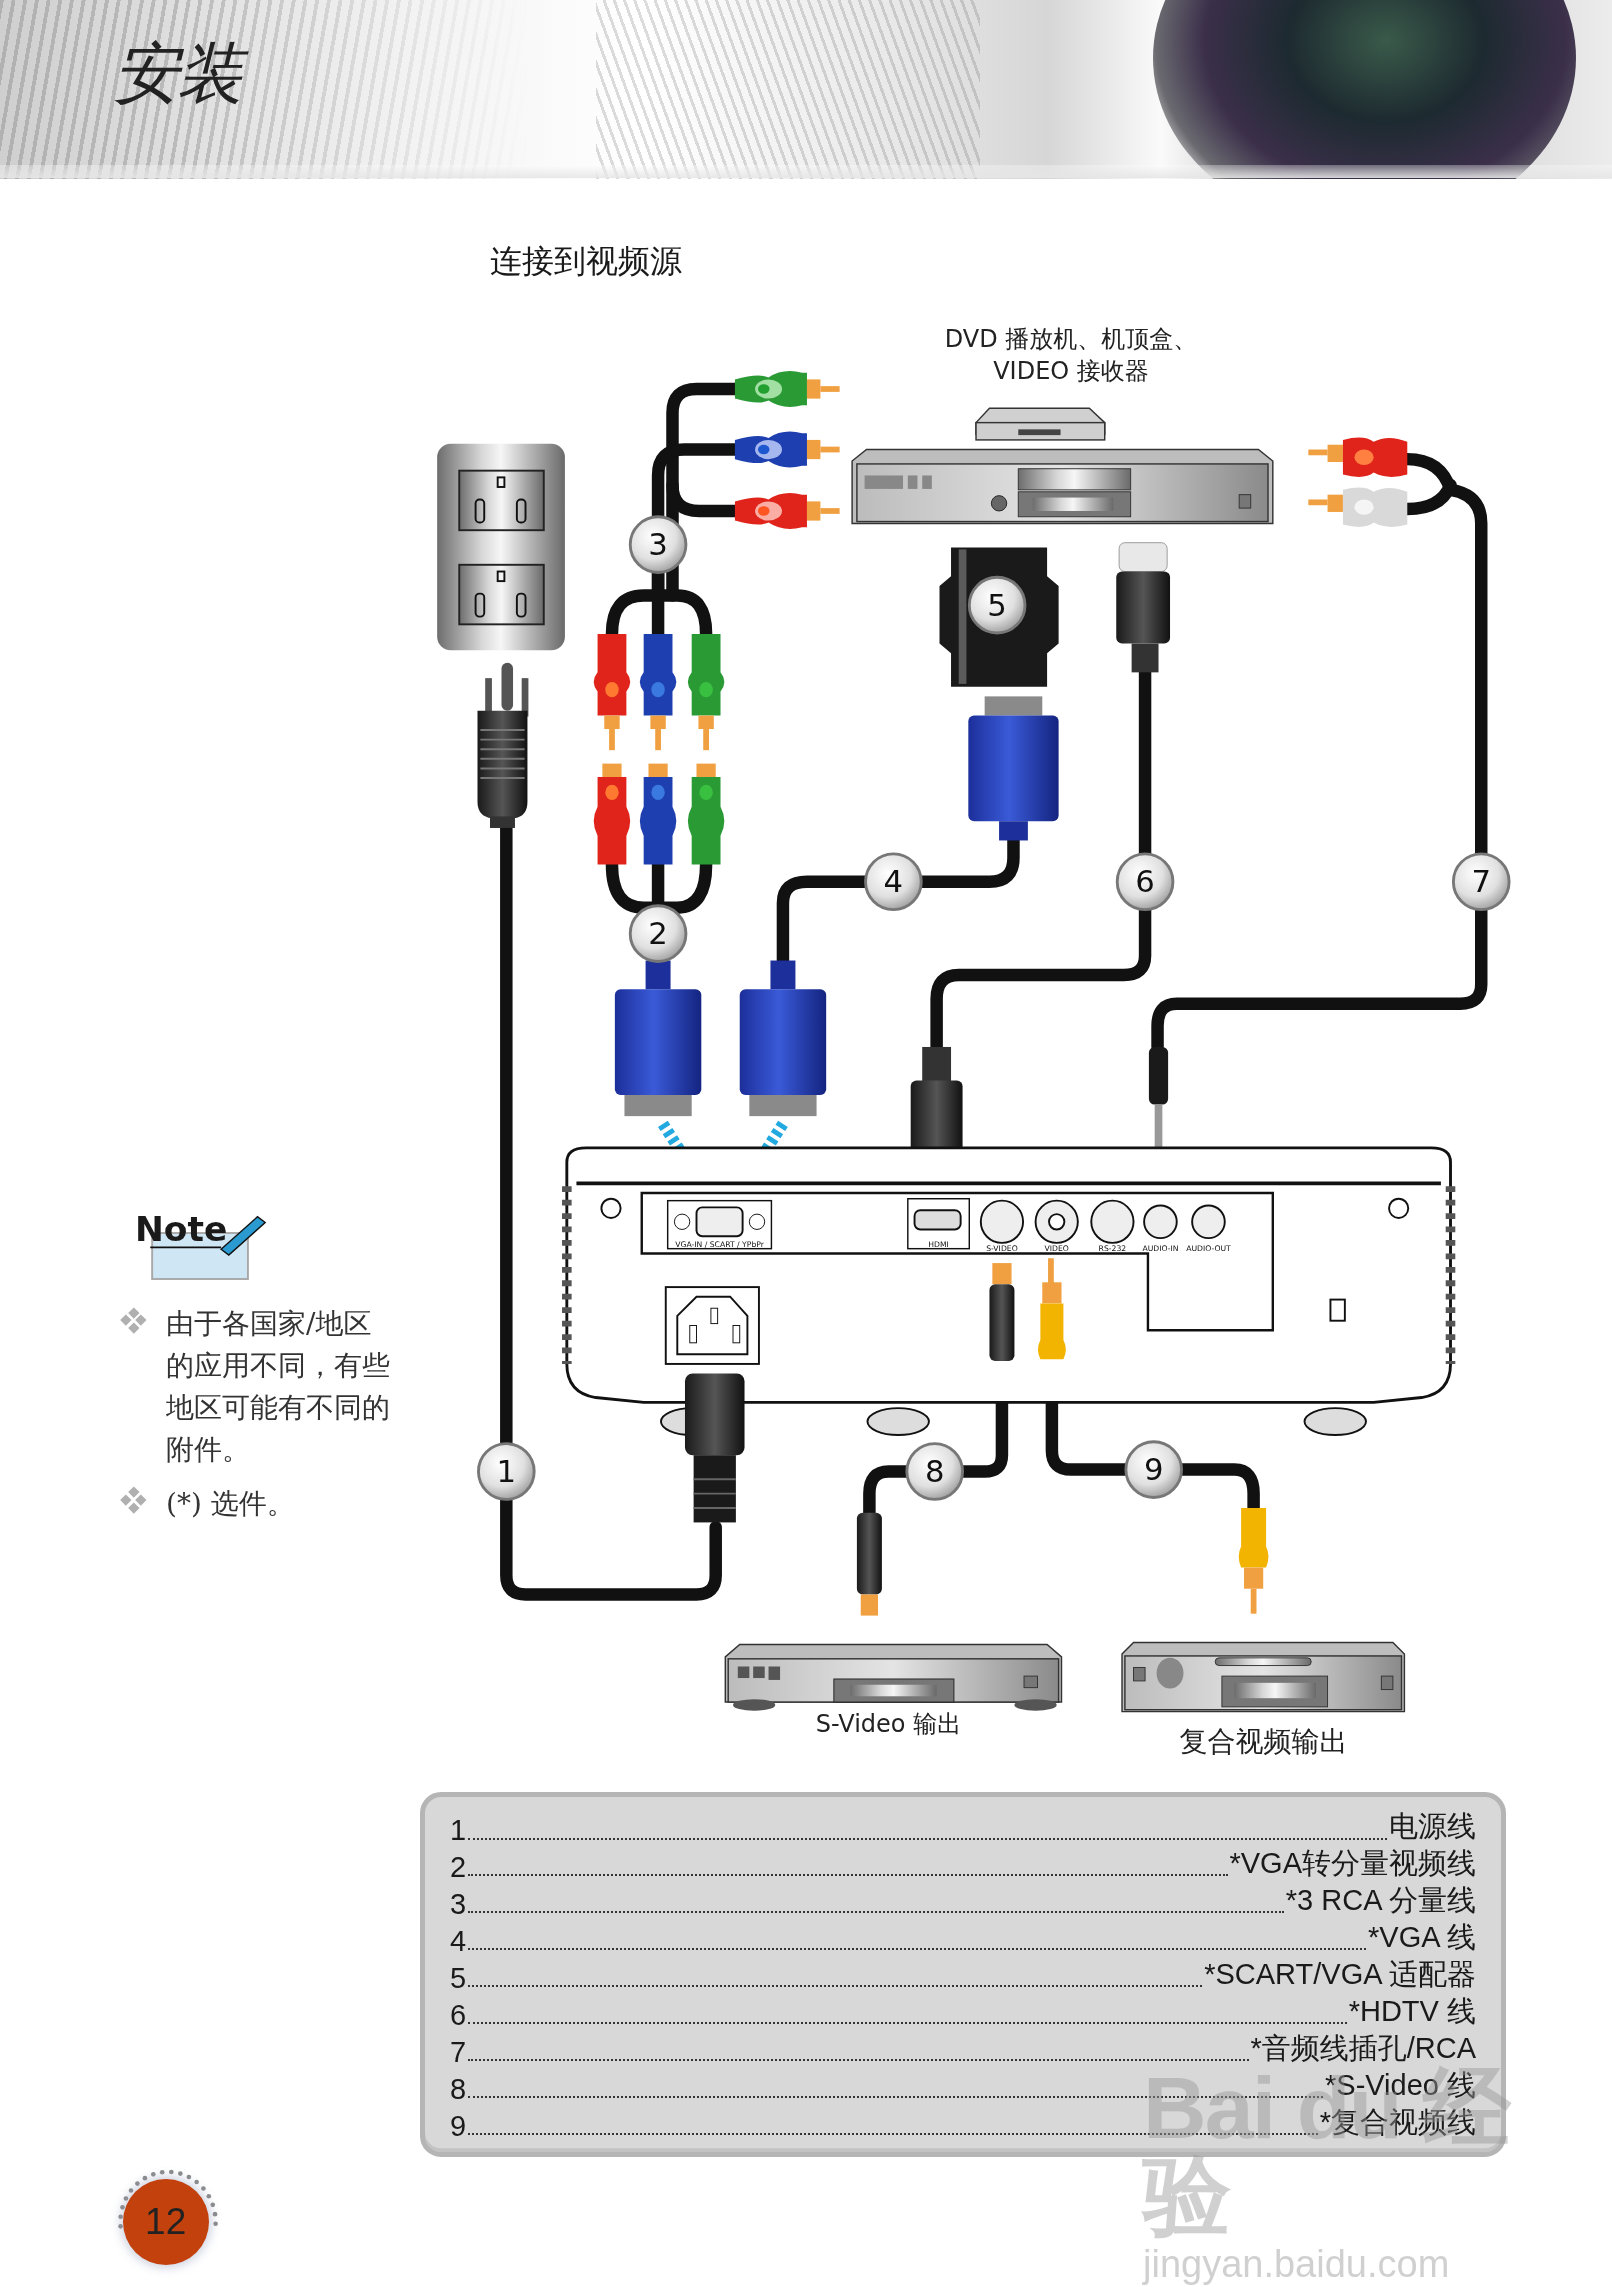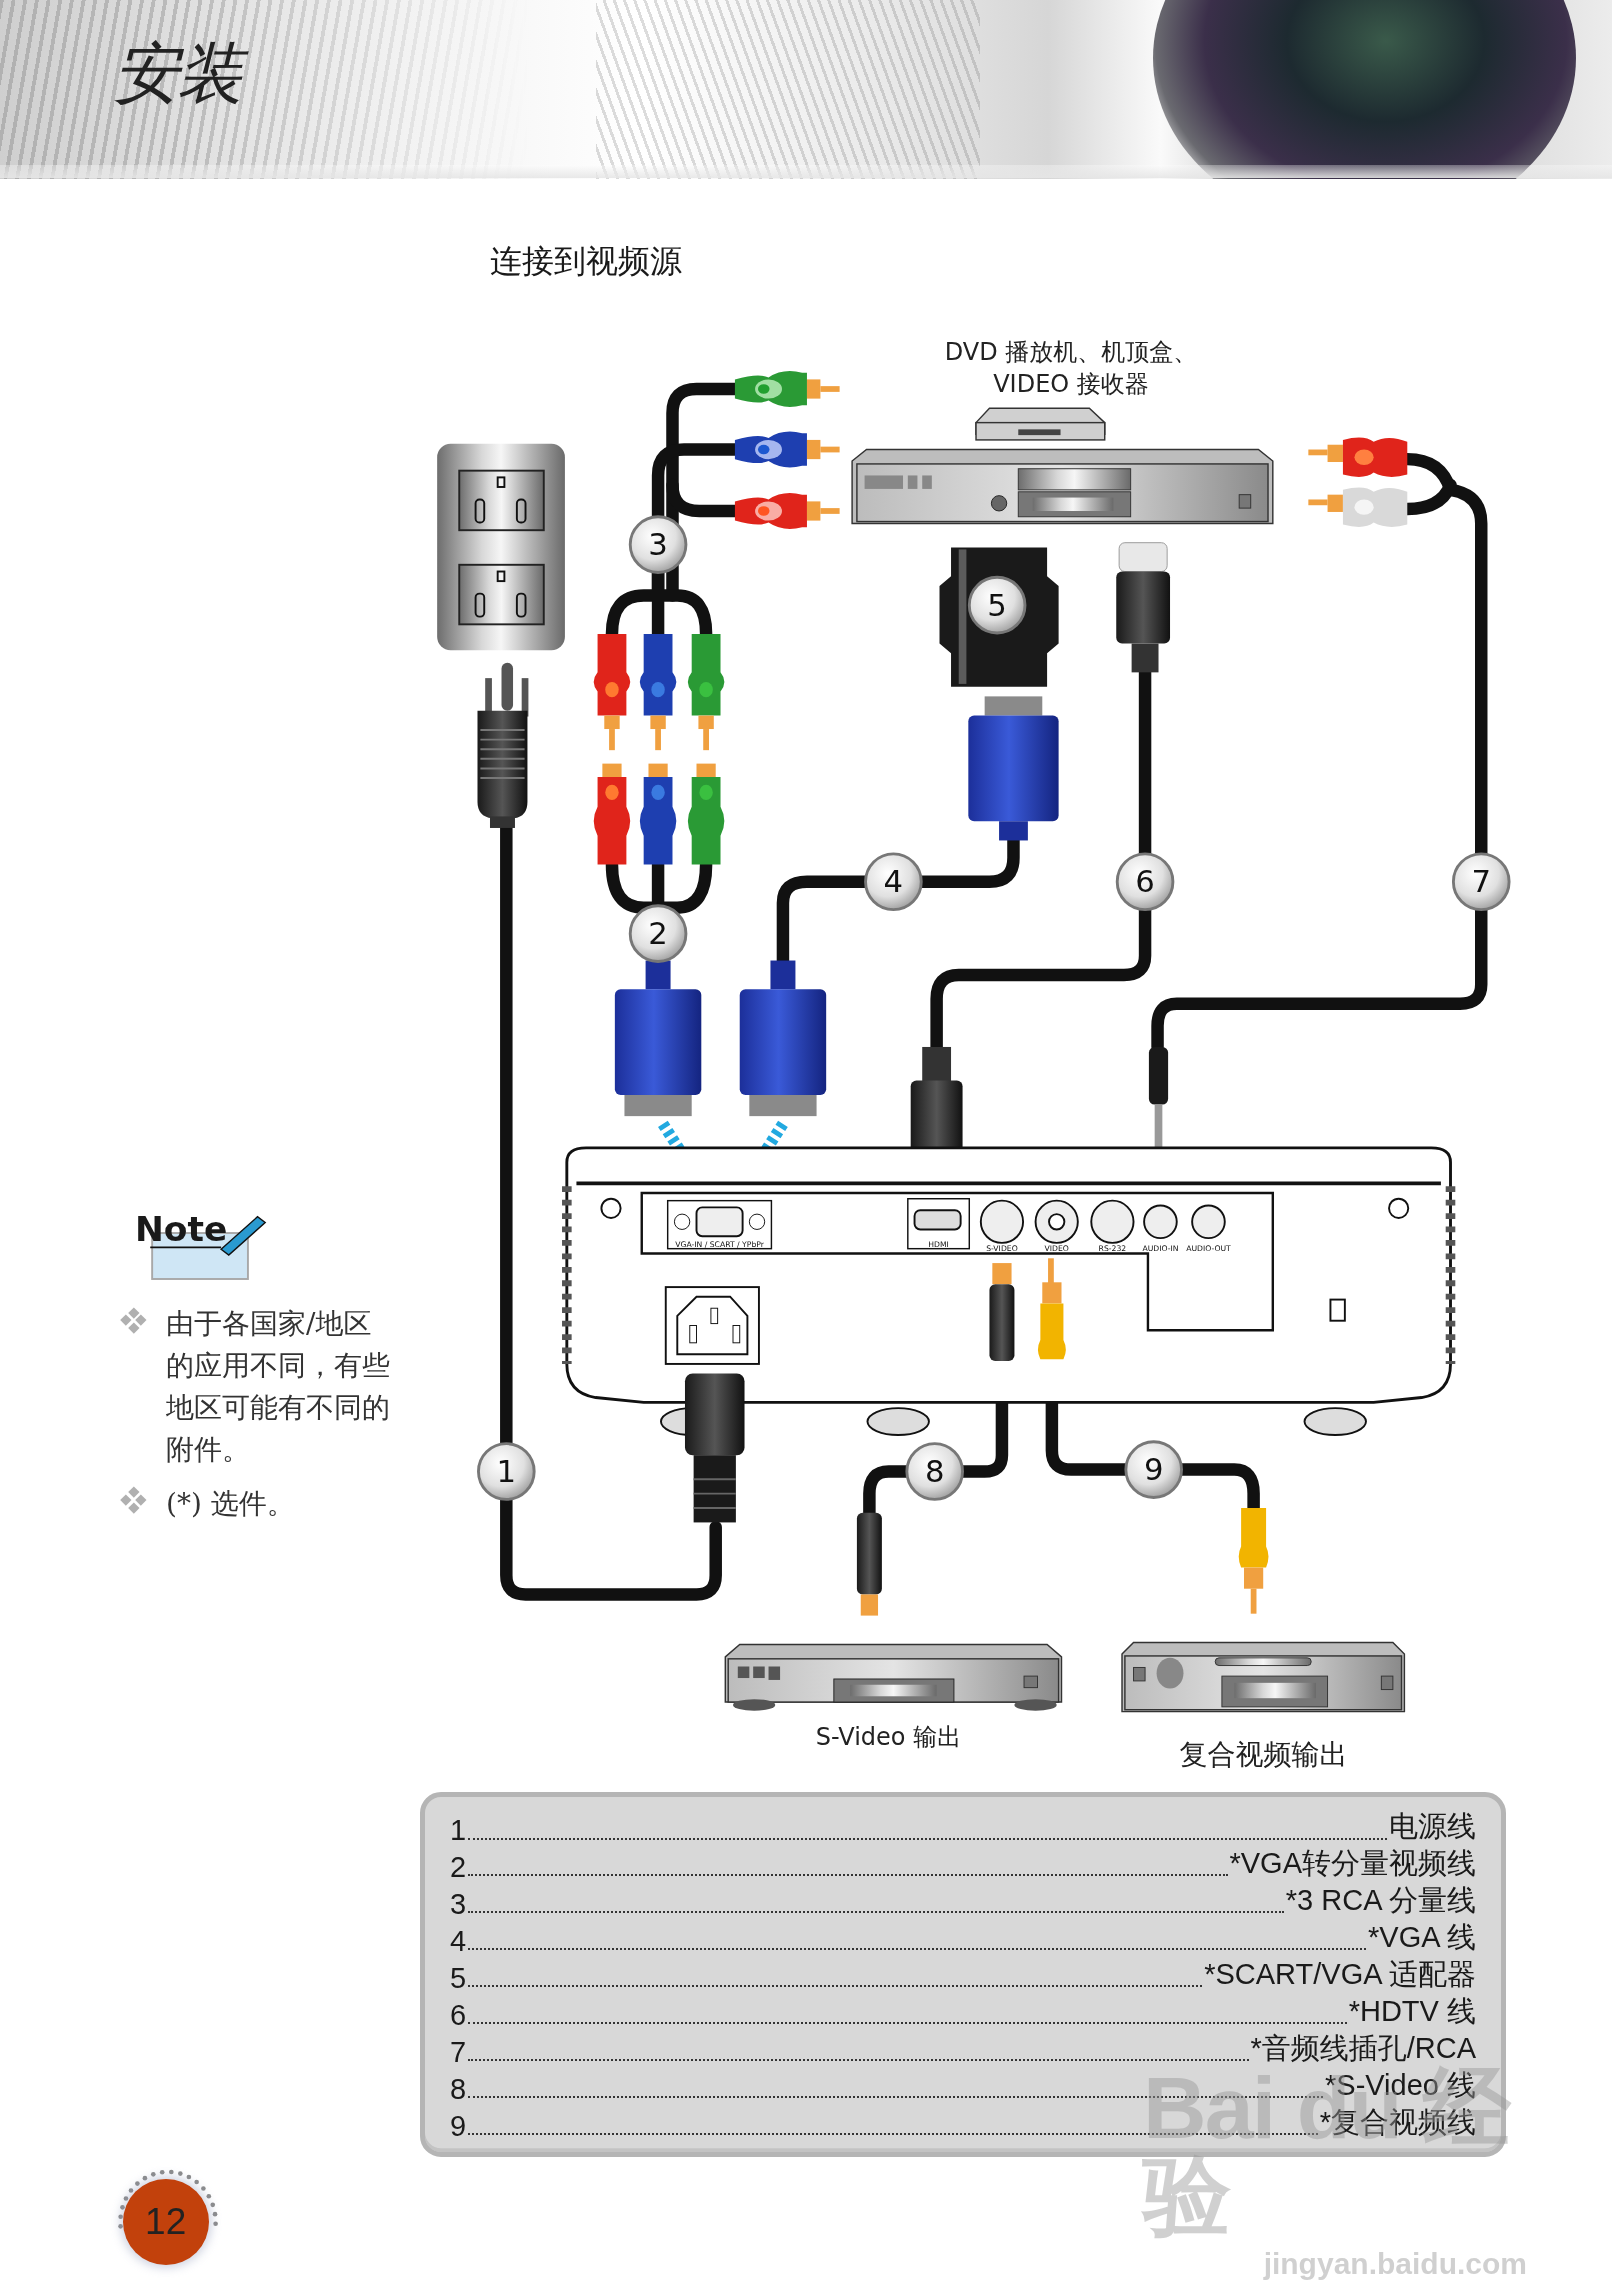--- a/index.html
+++ b/index.html
@@ -14,21 +14,21 @@
     -webkit-mask-image:linear-gradient(90deg,#000 0%,#000 20%,transparent 55%);
     mask-image:linear-gradient(90deg,#000 0%,#000 20%,transparent 55%); }
   #banner .stripes2 { position:absolute; left:596px; top:0; width:384px; height:179px;
     background:repeating-linear-gradient(70deg, rgba(80,80,80,0.25) 0 2.9px, transparent 2.9px 9.6px); opacity:.8; }
   #banner .lens { position:absolute; left:1153px; top:-115px; width:423px; height:346px; border-radius:50%;
     background:radial-gradient(ellipse at 55% 45%, #3a5a4a 0%, #1d2a30 30%, #3b2f4a 55%, #6a6a70 70%, #d8d8d8 78%, #ffffff 82%, #9a9a9a 88%, #eeeeee 100%); }
   #banner .fade { position:absolute; left:0; top:165px; width:1612px; height:13.4px; background:linear-gradient(180deg,rgba(255,255,255,0.3),rgba(230,230,230,0.9)); }
   #section-title-banner { left:113px; top:29px; font-size:66px; font-style:italic; color:#222; letter-spacing:-1.9px;
     font-family:"DejaVu Serif",serif; }
   #page-title { left:490px; top:240px; font-size:32px; color:#1a1a1a; font-family:"DejaVu Sans",sans-serif; }
-  .label { font-family:"DejaVu Sans",sans-serif; color:#222; text-align:center;margin-top:13px; }
+  .label { font-family:"DejaVu Sans",sans-serif; color:#222; text-align:center; }
   #dvd-label { left:898px; top:323px; width:346px; font-size:24px; line-height:32px; }
   #svideo-label { left:749px; top:1708px; width:279px; font-size:24px; }
   #composite-label { left:1134px; top:1723px; width:259px; font-size:28px; }
 
   
   #note-box { left:133px; top:1209px; width:136px; height:72px; }
   .note-item { font-family:"DejaVu Serif",serif; font-size:28px; line-height:42px; color:#333;margin-top:25px; }
   .note-bullet { position:absolute; left:-44px; top:5.8px; width:23px; height:23px; }
   .note-bullet span { position:absolute; width:7.7px; height:7.7px; background:#b0b0b0; transform:rotate(45deg); }
 
@@ -42,21 +42,21 @@
   .legend-row .name { flex:0 0 auto; white-space:nowrap; }
 
   
   #page-num-wrap { left:115px; top:2169px; width:106px; height:106px; }
   #page-num { position:absolute; left:7.7px; top:9.6px; width:86px; height:86px; border-radius:50%; background:#c2410c;
     box-shadow:0 0 9.6px 2.9px rgba(150,160,190,0.45); text-align:center; line-height:86px; font-size:37px; color:#222; }
 
   
   #watermark { left:1143px; top:2064px; width:384px; height:154px; color:rgba(150,150,150,0.45); font-weight:bold; }
   #watermark .w1 { font-size:88px; letter-spacing:-1.9px; line-height:88px; }
-  #watermark .w2 { font-size:30px; line-height:48px; font-weight:bold;text-align:right; }
+  #watermark .w2 { font-size:38px; line-height:48px; font-weight:normal; }
 
   svg text { font-family:"DejaVu Sans",sans-serif; }
 </style>
 </head>
 <body>
 
 <div id="banner" class="abs">
   <div class="stripes"></div>
   <div class="stripes2"></div>
   <div class="lens"></div>

